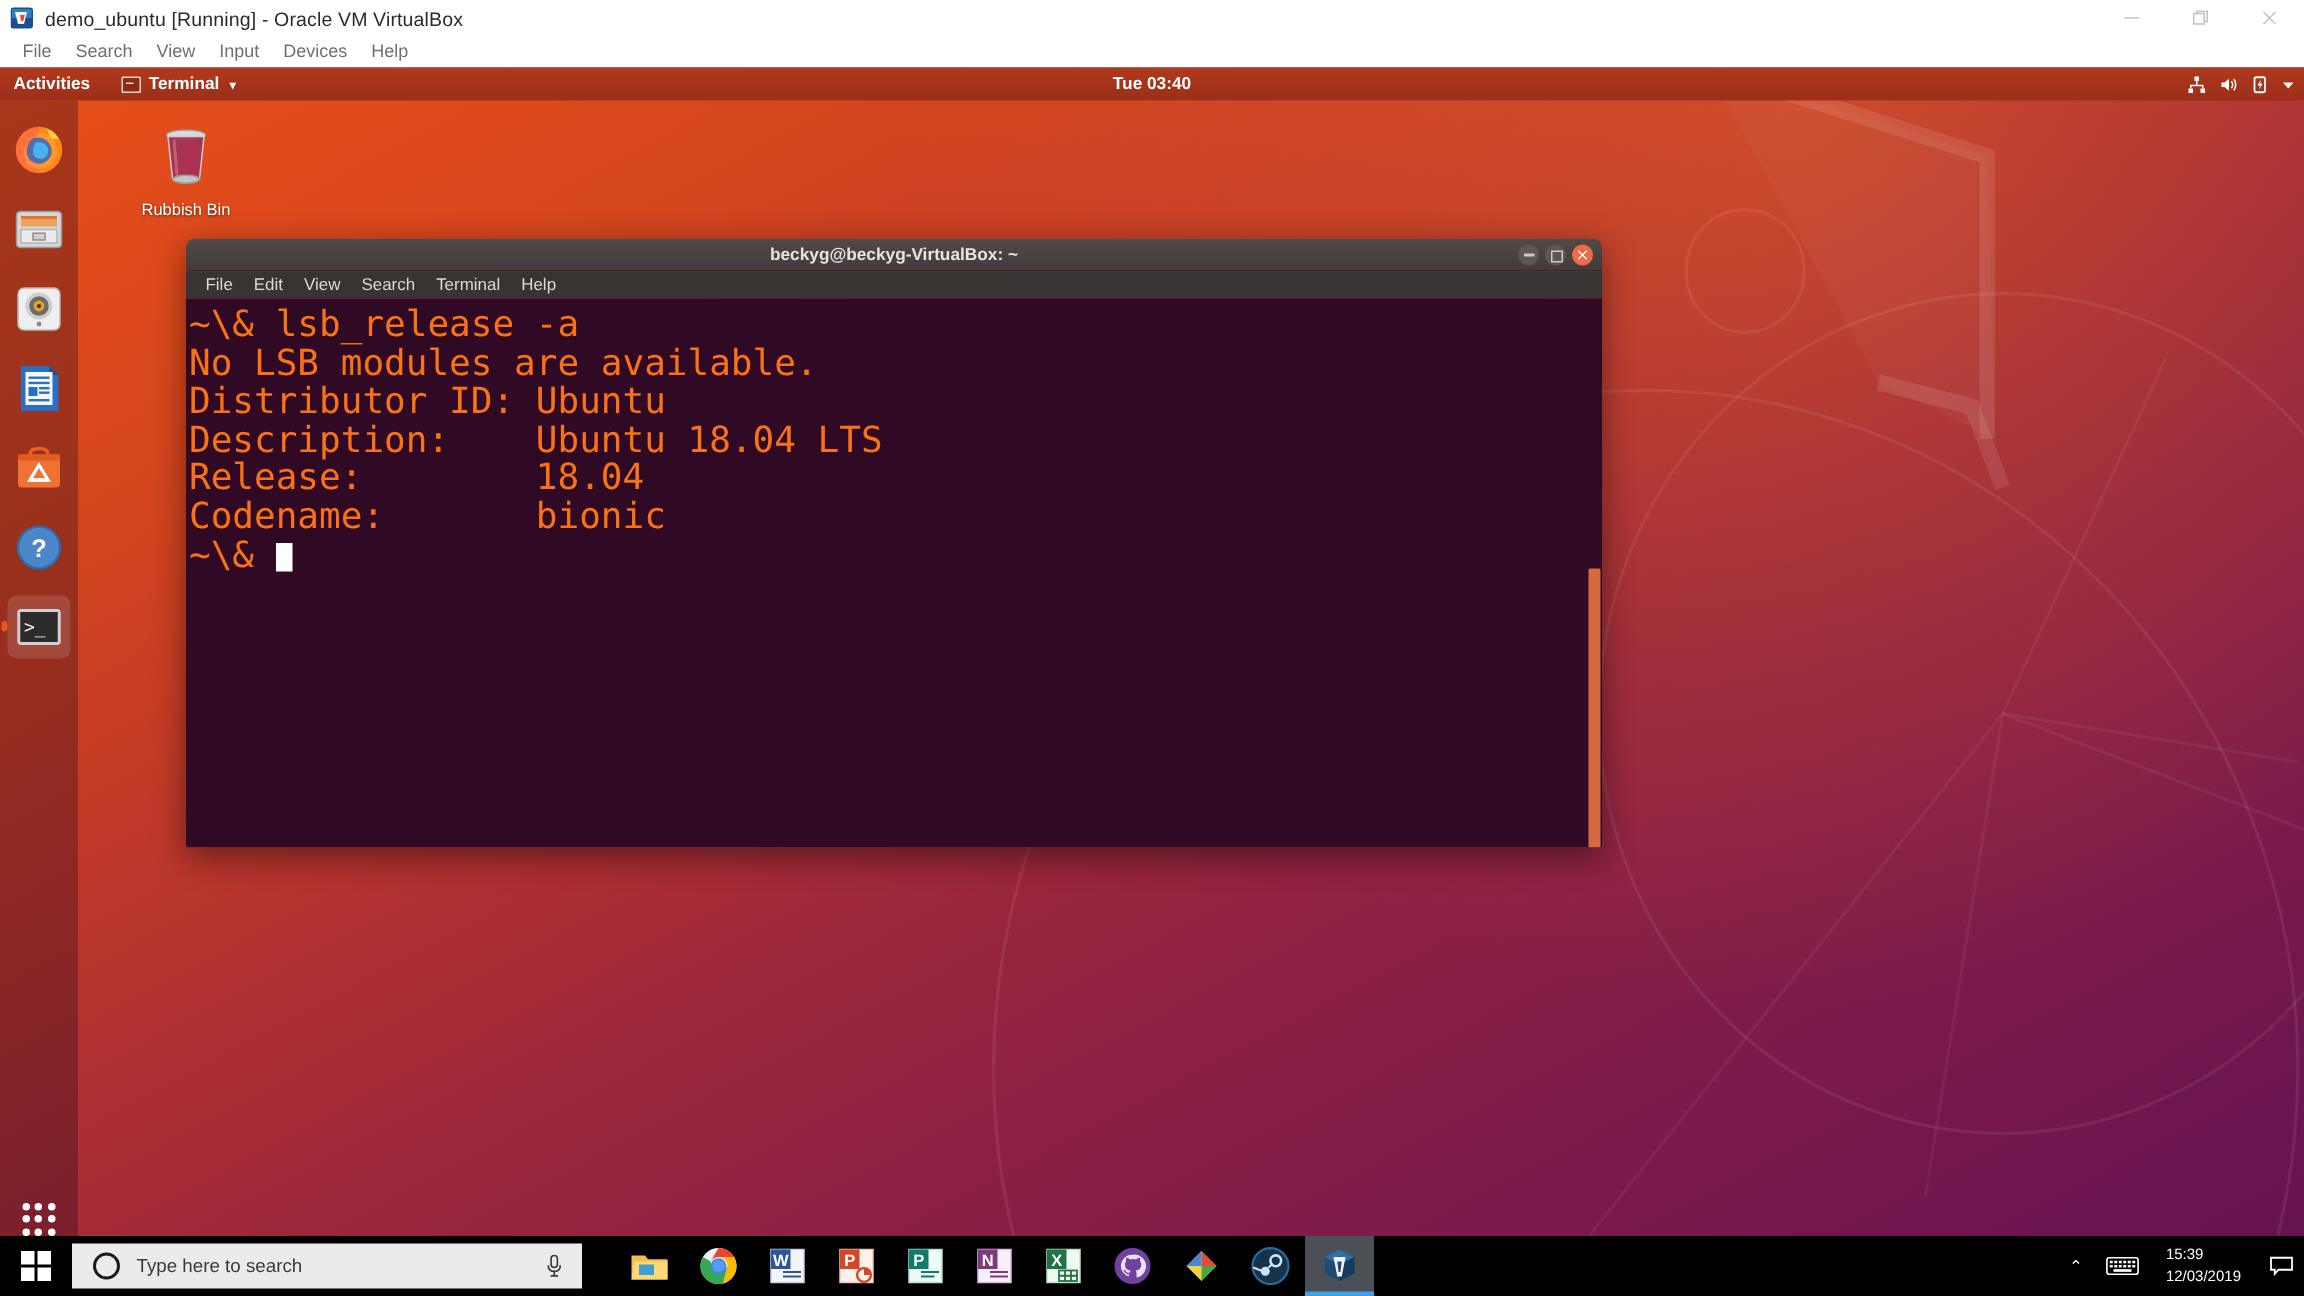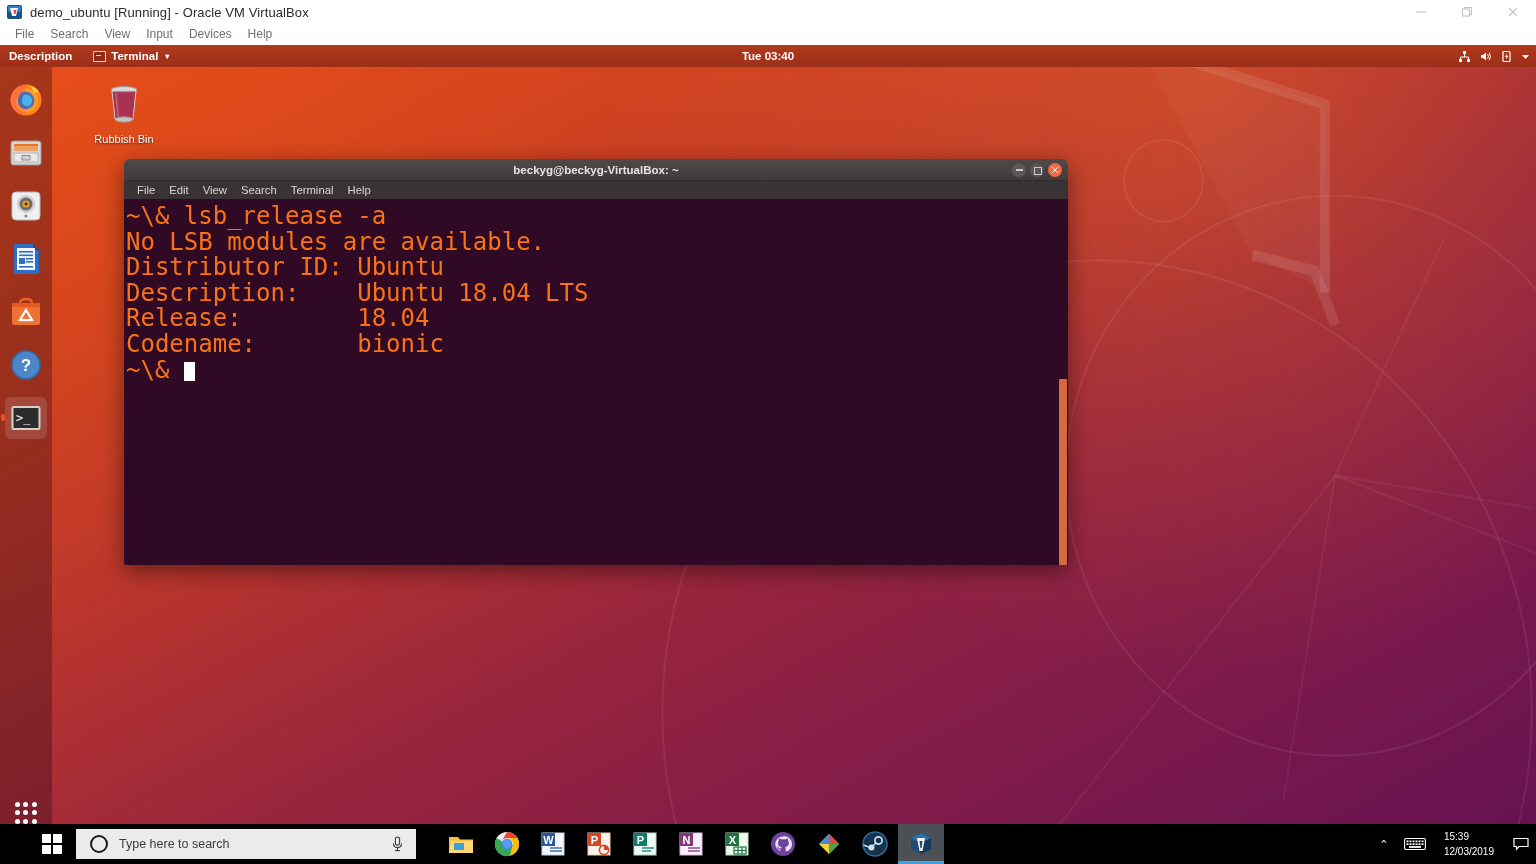--- a/index.html
+++ b/index.html
@@ -148,21 +148,21 @@
   #vbox-statusbar {
     height:18px; flex:0 0 18px; background:#ececec; display:flex; align-items:center;
     justify-content:flex-end; padding-right:4px; gap:3px; border-top:1px solid #cfcfcf;
   }
   #vbox-statusbar .sb { width:15px; height:14px; position:relative; }
   #vbox-statusbar .hostkey { font-size:11px; color:#1b1b1b; margin-left:5px; font-weight:bold; }
 
   
   #taskbar {
     position:absolute; left:0; bottom:0; width:1536px; height:40px;
-    background:#000000; display:flex; align-items:center; z-index:60;padding-left:28px;
+    background:#000000; display:flex; align-items:center; z-index:60;
   }
   #start-btn { width:48px; height:40px; display:flex; align-items:center; justify-content:center; }
   #search-box {
     width:340px; height:30px; background:#ebebeb; display:flex; align-items:center;
     margin-left:0px; position:relative;
   }
   #search-box .cortana { width:18px; height:18px; border:2.4px solid #1b1b1b; border-radius:50%; margin-left:14px; flex:0 0 18px; }
   #search-box .ph { font-size:12.5px; color:#3a3a3a; margin-left:11px; }
   #search-box .mic { position:absolute; right:12px; top:7px; width:13px; height:16px; }
   #tb-apps { display:flex; align-items:center; height:40px; margin-left:22px; }
@@ -242,21 +242,21 @@
           <path d="M1290 400 L1480 430"></path>
           <path d="M1290 400 L1240 700"></path>
         </g>
         <g fill="rgba(255,255,255,.035)">
           <path d="M1100 0 L1280 55 L1285 230 L1210 195 Z"></path>
         </g>
       </svg>
     </div>
 
     <div id="ubuntu-topbar">
-      <div class="activities">Description</div>
+      <div class="activities">Activities</div>
       <div class="appmenu">
         <span class="tico"></span>
         <span>Terminal</span>
         <span class="caret">▾</span>
       </div>
       <div id="ubuntu-clock">Tue 03:40</div>
       <div id="ubuntu-status">
         <span class="sico">
           <svg viewBox="0 0 13 13" width="13" height="13">
             <rect x="5" y="1" width="3" height="3" fill="#fff"></rect>

